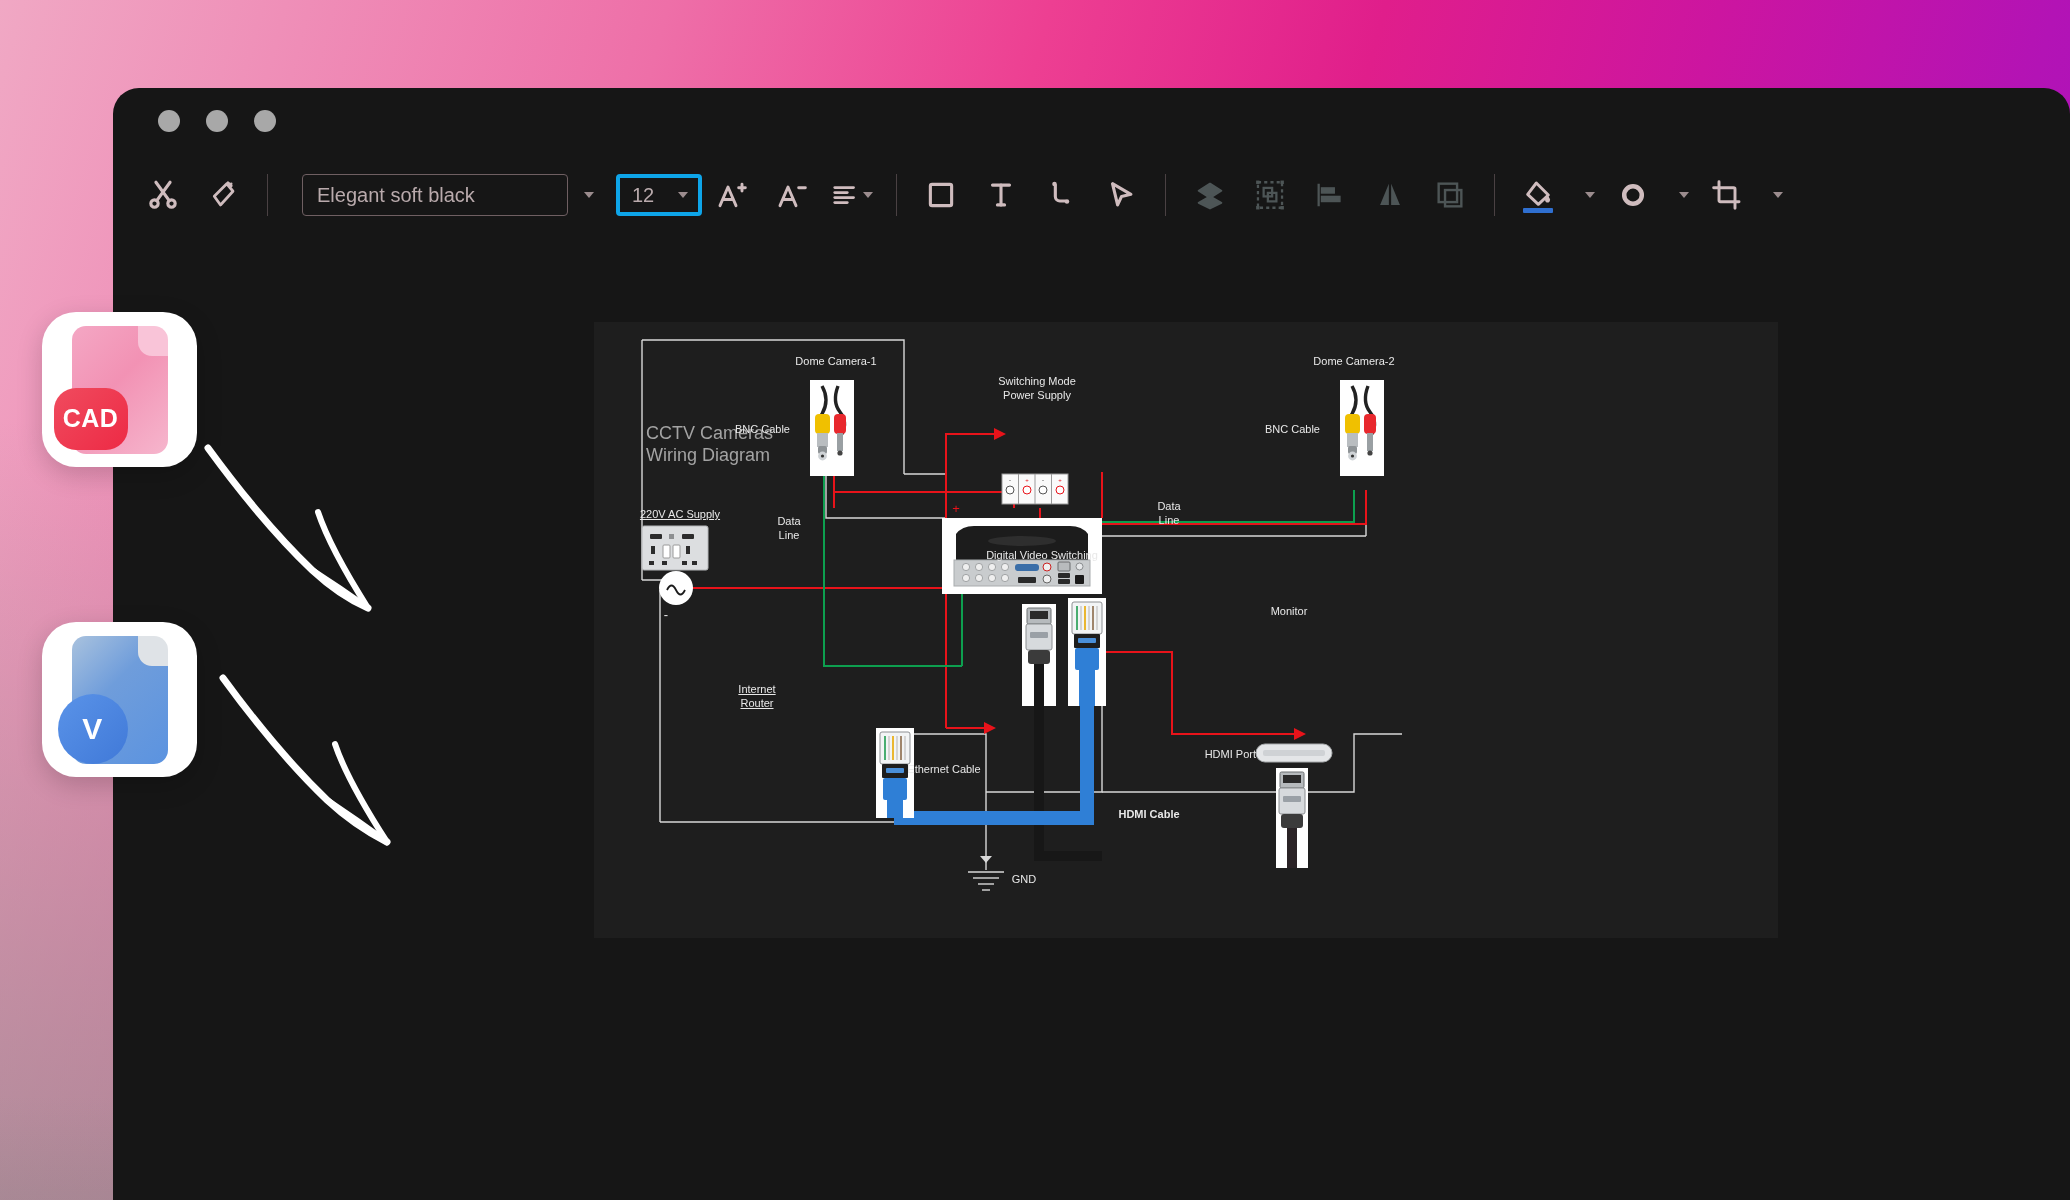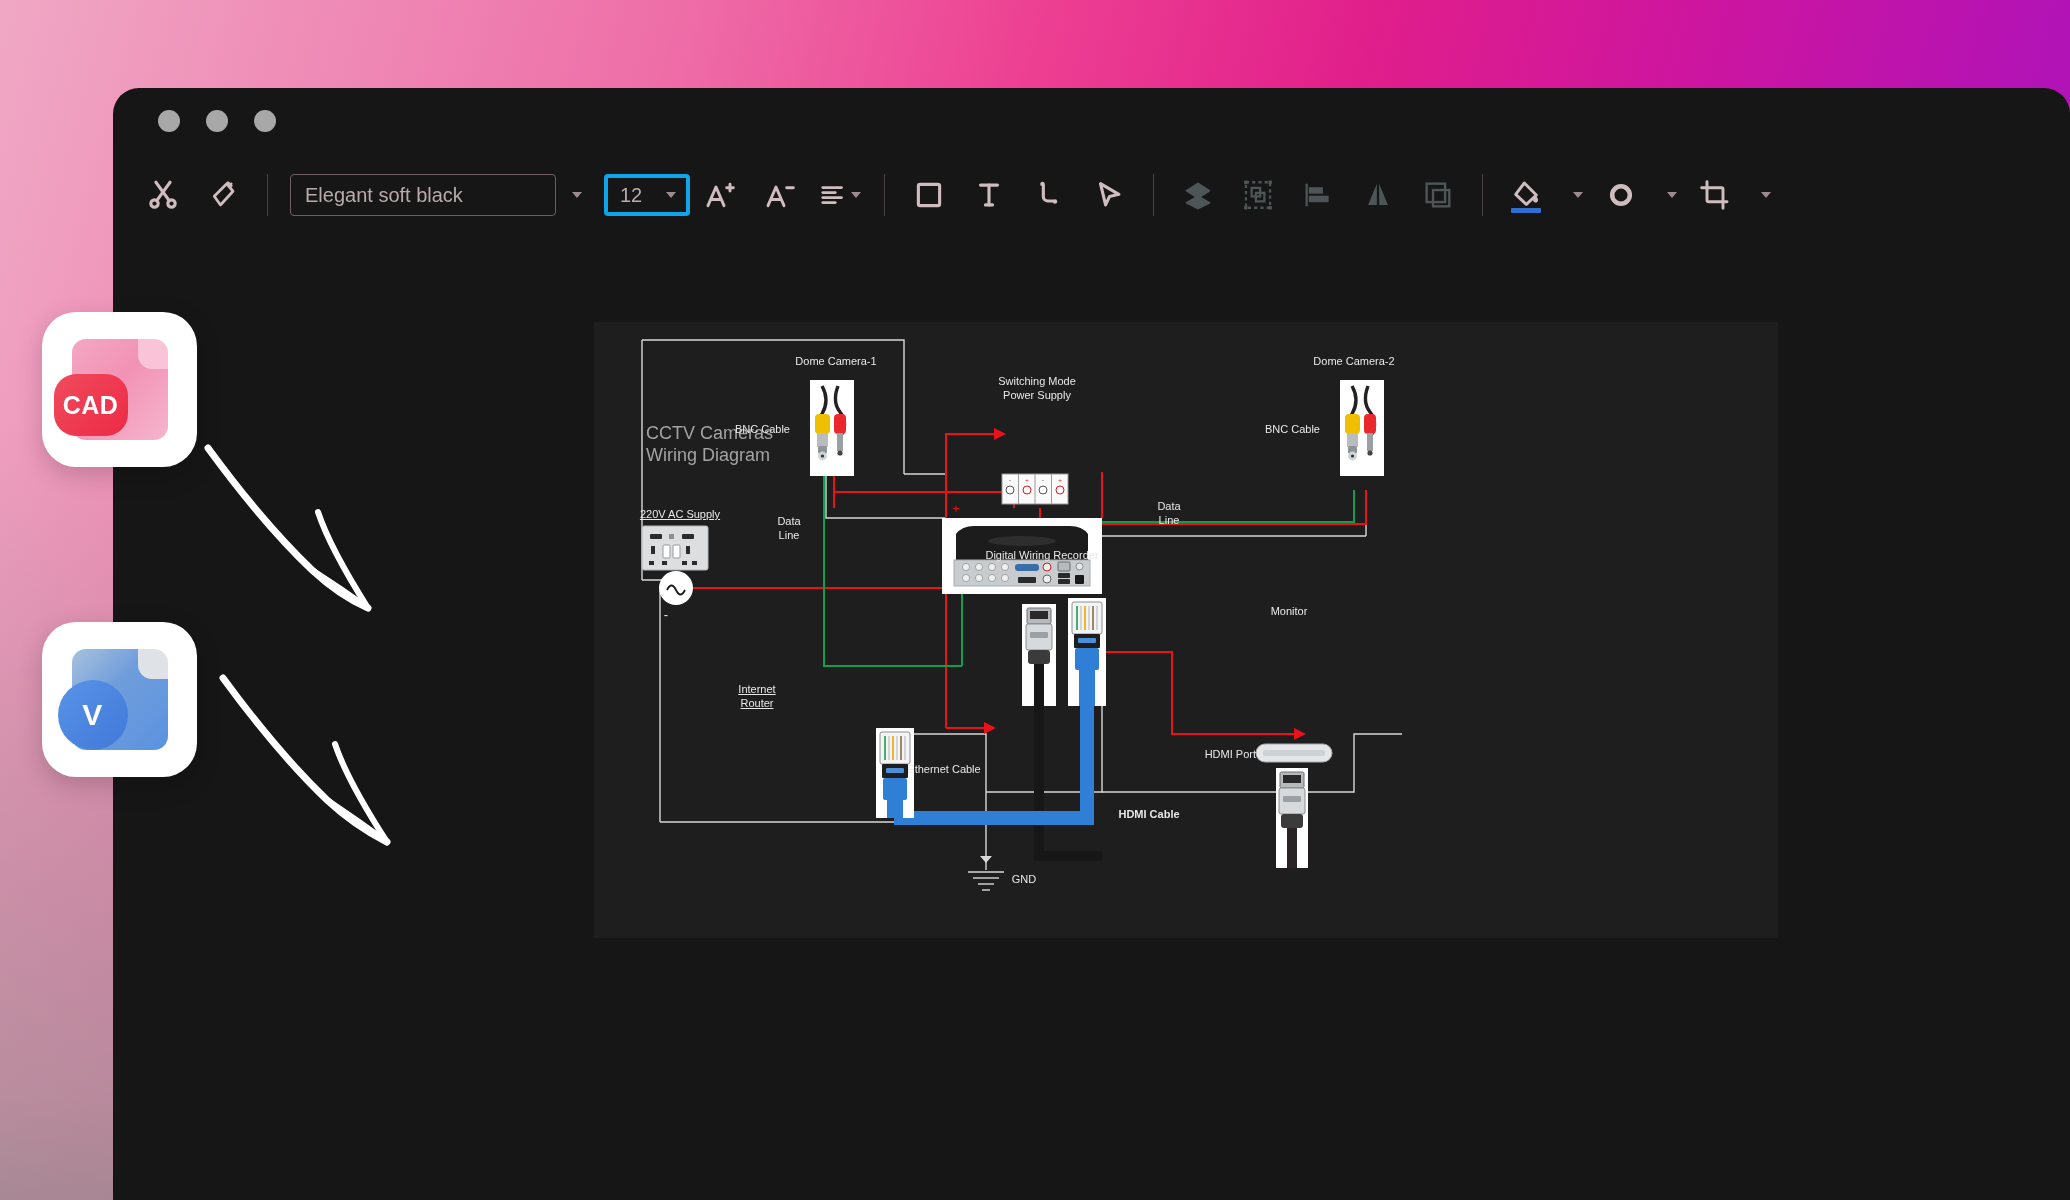--- a/index.html
+++ b/index.html
@@ -53,21 +53,21 @@
   }
   .tb-btn svg { display: block; }
   .ico { stroke: #cfbcbe; fill: none; stroke-width: 2.2; }
   .divider {
     width: 1px; height: 42px; background: #4a4143; margin: 0 14px;
   }
   .font-field {
     width: 266px; height: 42px; border: 1px solid #6f5f62;
     border-radius: 4px; background: transparent;
     color: #b9aaac; font-size: 20px; padding: 0 14px;
-    display: flex; align-items: center; margin-left: 8px;
+    display: flex; align-items: center; margin-left: 20px;
   }
   .caret {
     width: 26px; height: 30px; display: flex; align-items: center;
     justify-content: center; cursor: pointer; margin-left: 8px;
   }
   .caret-tri {
     width: 0; height: 0; border-left: 5px solid transparent;
     border-right: 5px solid transparent; border-top: 6px solid #9b8c8e;
   }
   .size-field {
@@ -103,21 +103,21 @@
 
   
   .file-card {
     position: absolute; width: 155px; height: 155px;
     background: #ffffff; border-radius: 34px;
     box-shadow: 0 8px 26px rgba(0,0,0,.18);
     display: flex; align-items: center; justify-content: center;
   }
   .card-cad { left: 42px; top: 312px; }
   .card-vsd { left: 42px; top: 622px; }
-  .doc { position: relative; width: 96px; height: 101px; }
+  .doc { position: relative; width: 96px; height: 128px; }
   .doc-body {
     position: absolute; inset: 0; border-radius: 14px 22px 14px 14px;
   }
   .doc-fold {
     position: absolute; right: 0; top: 0; width: 30px; height: 30px;
     border-radius: 0 14px 0 14px;
   }
   .doc-badge {
     position: absolute; left: -18px; bottom: 4px;
     width: 74px; height: 62px; border-radius: 22px;
@@ -584,21 +584,21 @@
 
       <div class="dg-label" style="left:555px; top:177px; width:40px;">Data
 Line</div>
 
       <div class="dg-label" style="left:352px; top:180px; width:20px; color:#e8131a; font-size:13px;">+</div>
 
       <div class="dg-label" style="left:62px; top:286px; width:20px; font-size:13px;">-</div>
 
       <div class="dg-label" style="left:353px; top:180px; width:0;"></div>
 
-      <div class="dg-label" style="left:368px; top:226px; width:160px;">Digital Wiring Recorder</div>
+      <div class="dg-label" style="left:368px; top:226px; width:160px;">Digital Video Switching</div>
 
       <div class="dg-label" style="left:655px; top:282px; width:80px;">Monitor</div>
 
       <div class="dg-label" style="left:123px; top:360px; width:80px;text-decoration:underline;">Internet
 Router</div>
 
       <div class="dg-label" style="left:290px; top:440px; width:120px;">Ethernet Cable</div>
 
       <div class="dg-label" style="left:582px; top:425px; width:80px; text-align:right;">HDMI Port</div>
 

